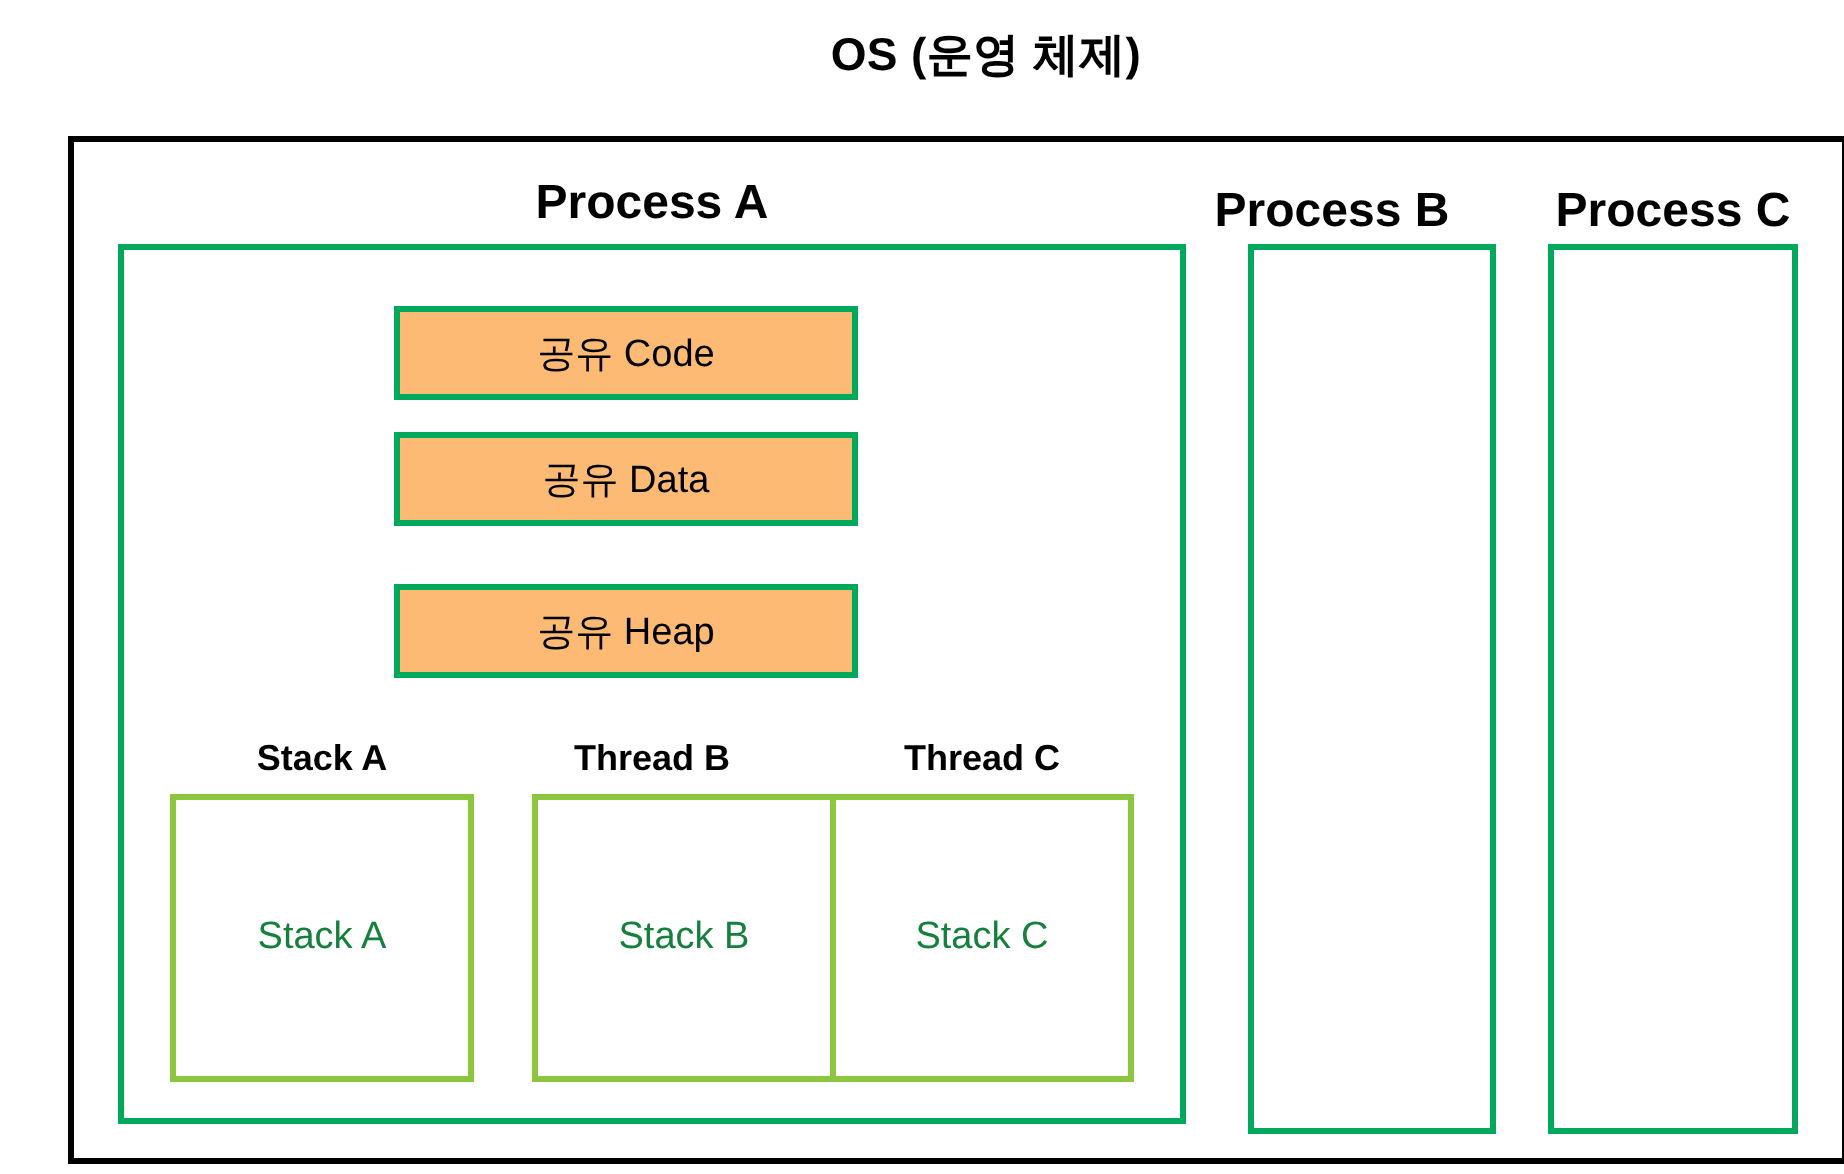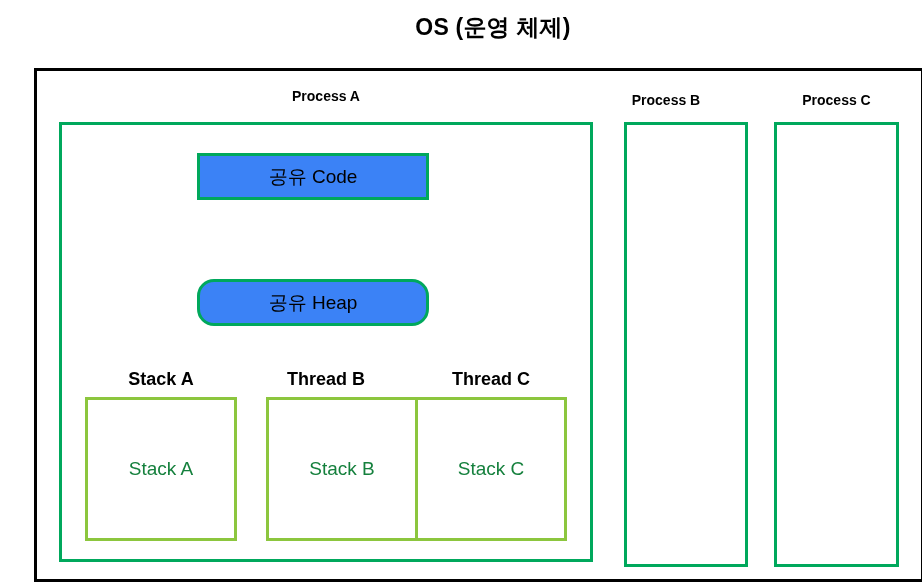--- a/index.html
+++ b/index.html
@@ -42,21 +42,21 @@
     width: 890px;
     height: 514px;
     border: 3px solid #000000;
     box-sizing: border-box;
     background: #ffffff;
   }
 
   
   .proc-label {
     position: absolute;
-    font-size: 14px;
+    font-size: 24px;
     font-weight: bold;
     color: #000000;
     text-align: center;
     white-space: nowrap;
   }
   .proc-label.a { left: 27px; top: 88px;  width: 534px; }
   .proc-label.b { left: 572px; top: 92px; width: 124px; }
   .proc-label.c { left: 742px; top: 92px; width: 125px; }
 
   
@@ -71,31 +71,31 @@
   .proc-box.c { left: 742px; top: 122px; width: 125px; height: 445px; }
 
   
   .shared-box {
     position: absolute;
     left: 165px;
     width: 232px;
     height: 47px;
     border: 3px solid #00a85c;
     box-sizing: border-box;
-    background: #3b82f6;
+    background: #fdba74;
     display: flex;
     align-items: center;
     justify-content: center;
     font-size: 19px;
     color: #000000;
     white-space: nowrap;
   }
   .shared-box.code { top: 153px; }
   .shared-box.data { top: 216px; }
-  .shared-box.heap { top: 279px; border-radius: 17px; }
+  .shared-box.heap { top: 292px; }
 
   
   .thread-label {
     position: absolute;
     top: 369px;
     width: 152px;
     text-align: center;
     font-size: 18px;
     font-weight: bold;
     color: #000000;
@@ -131,20 +131,21 @@
 <div id="canvas">
 
   <div class="os-title">OS (운영 체제)</div>
 
   <div class="os-frame"></div>
 
   <div class="proc-label a">Process A</div>
   <div class="proc-box a"></div>
 
   <div class="shared-box code">공유 Code</div>
+  <div class="shared-box data">공유 Data</div>
   <div class="shared-box heap">공유 Heap</div>
 
   <div class="thread-label t0">Stack A</div>
   <div class="thread-label t1">Thread B</div>
   <div class="thread-label t2">Thread C</div>
 
   <div class="stack-box s0">Stack A</div>
   <div class="stack-box s1">Stack B</div>
   <div class="stack-box s2">Stack C</div>
 

